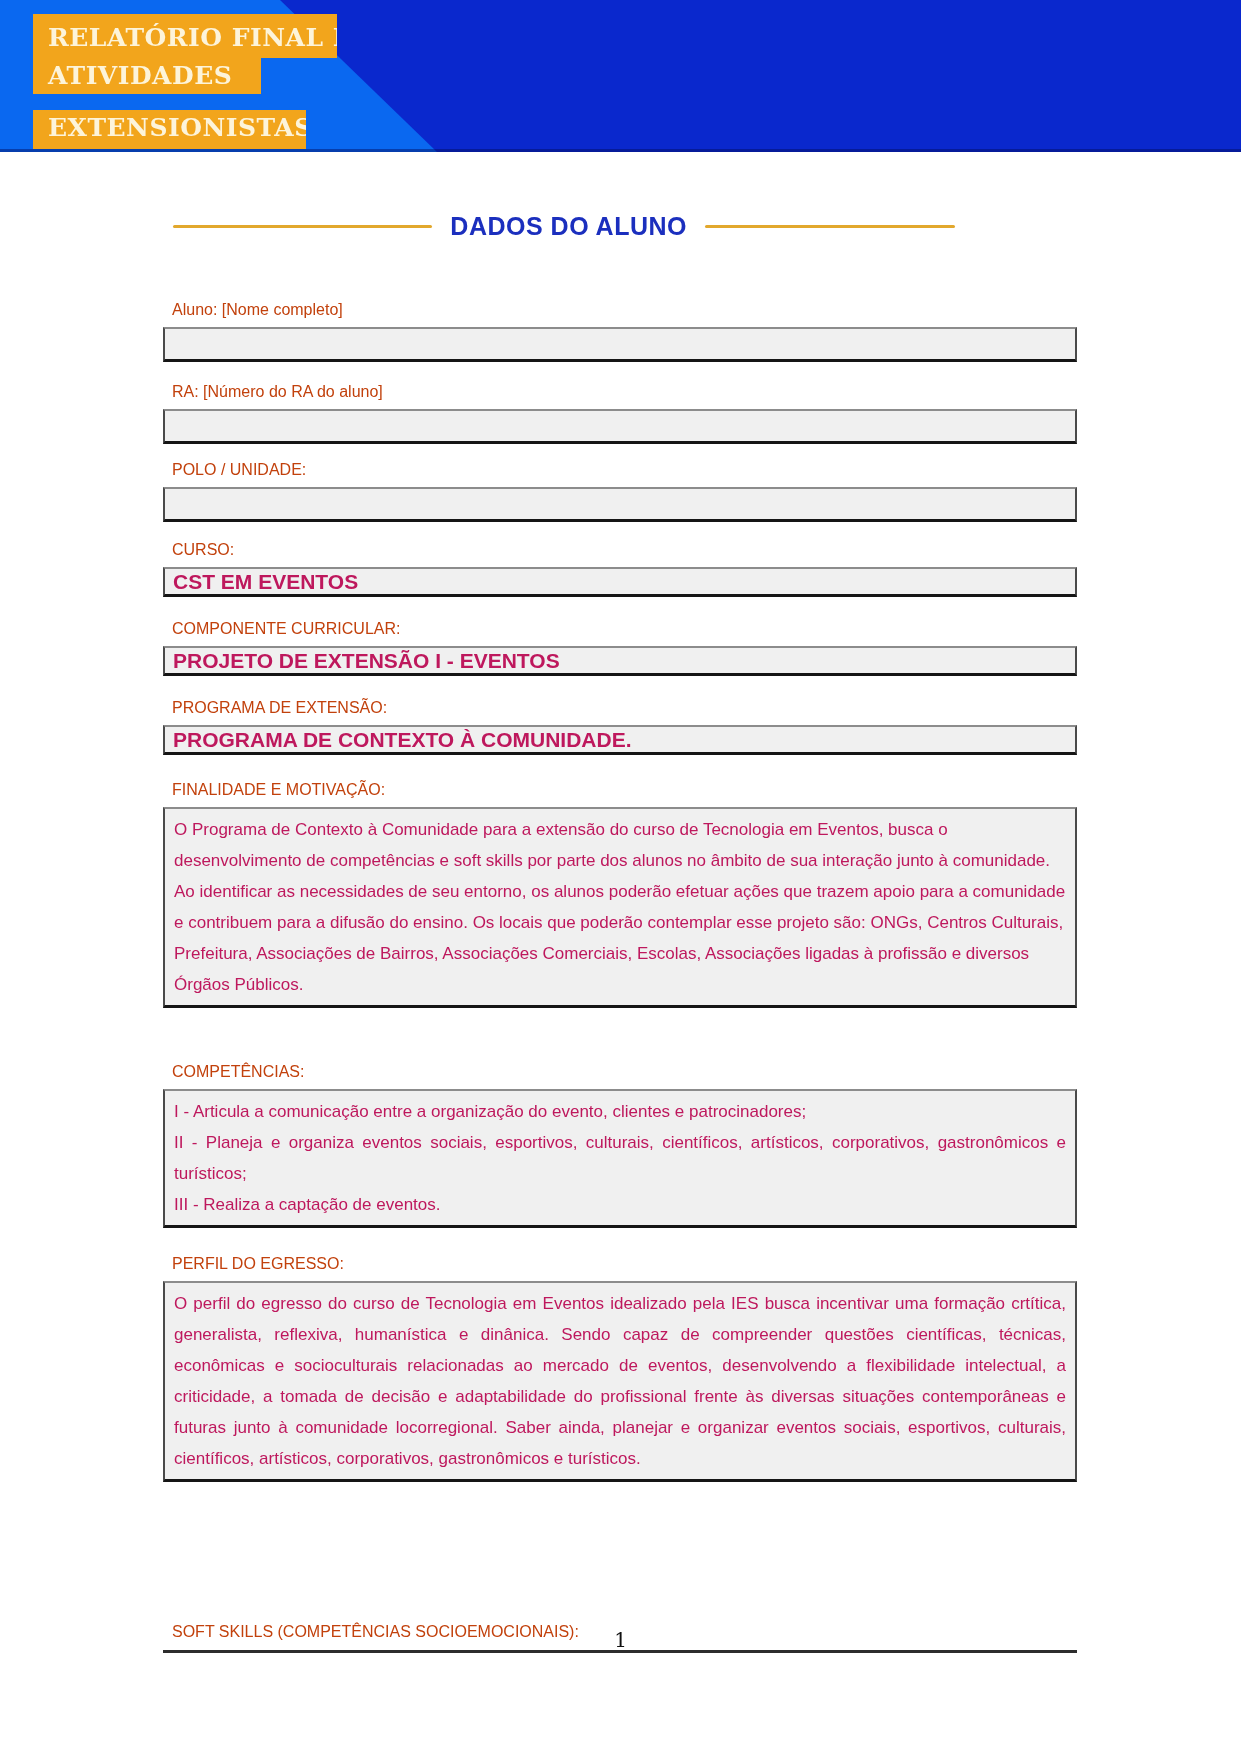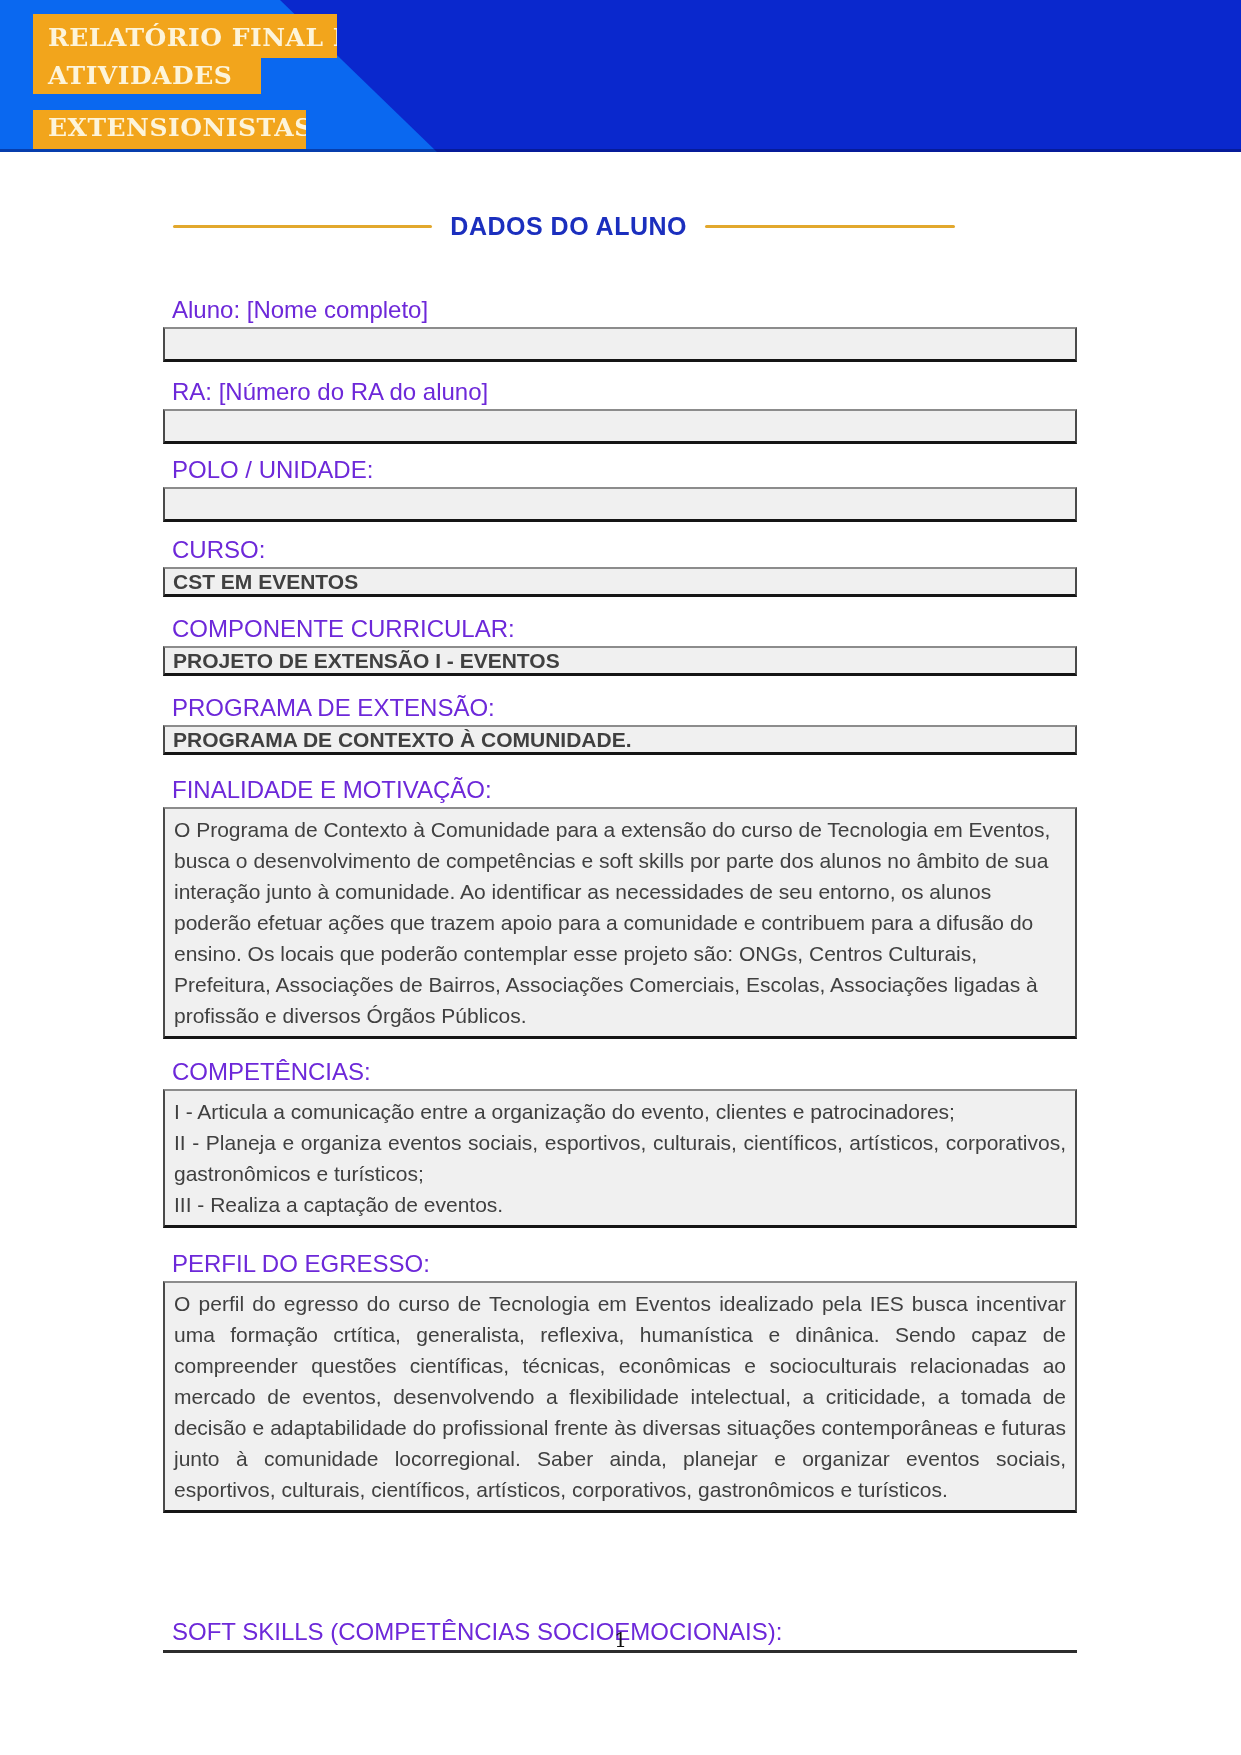--- a/index.html
+++ b/index.html
@@ -19,26 +19,26 @@
   .logo-line2{width:228px;height:36px;line-height:36px;font-size:25px;}
   .logo-line3{width:273px;height:39px;line-height:36px;font-size:25px;margin-top:16px;}
   
   .title-row{position:absolute;left:173px;top:212px;width:782px;display:flex;align-items:center;gap:18px;justify-content:space-between;}
   .gold-line{height:3px;background:#e2a82d;border-radius:2px;}
   .gold-left{flex:1;}
   .gold-right{width:250px;}
   .sec-title{color:#1b2fbe;font-weight:bold;font-size:25px;letter-spacing:.5px;white-space:nowrap;}
   
   .field{position:absolute;left:163px;width:914px;box-sizing:border-box;}
-  .flabel{color:#6d28d9;font-size:24px;line-height:24px;padding-left:9px;margin-bottom:5px;white-space:nowrap;}
+  .flabel{color:#c2410c;font-size:16px;line-height:24px;padding-left:9px;margin-bottom:5px;white-space:nowrap;}
   .fbox{background:#f0f0f0;border:2px solid #4a4a4a;border-top-color:#8c8c8c;
-    border-bottom:3px solid #151515;box-sizing:border-box;color:#404040;}
+    border-bottom:3px solid #151515;box-sizing:border-box;color:#be185d;}
   .fbox-empty{height:35px;}
   .fbox-value{height:30px;line-height:25px;padding:0 8px;font-weight:bold;font-size:21px;white-space:nowrap;}
-  .fbox-para{padding:5px 9px;font-size:21px;line-height:31px;}
+  .fbox-para{padding:5px 9px;font-size:17px;line-height:31px;}
   .just{text-align:justify;}
   .soft-rule{height:3px;background:#2d2d2d;margin-top:6px;}
   
   .page-num{position:absolute;left:0;top:1628px;width:100%;text-align:center;
     font-family:"DejaVu Serif",serif;font-size:20px;color:#111;}
 </style>
 </head>
 <body>
 
 <div class="banner">

